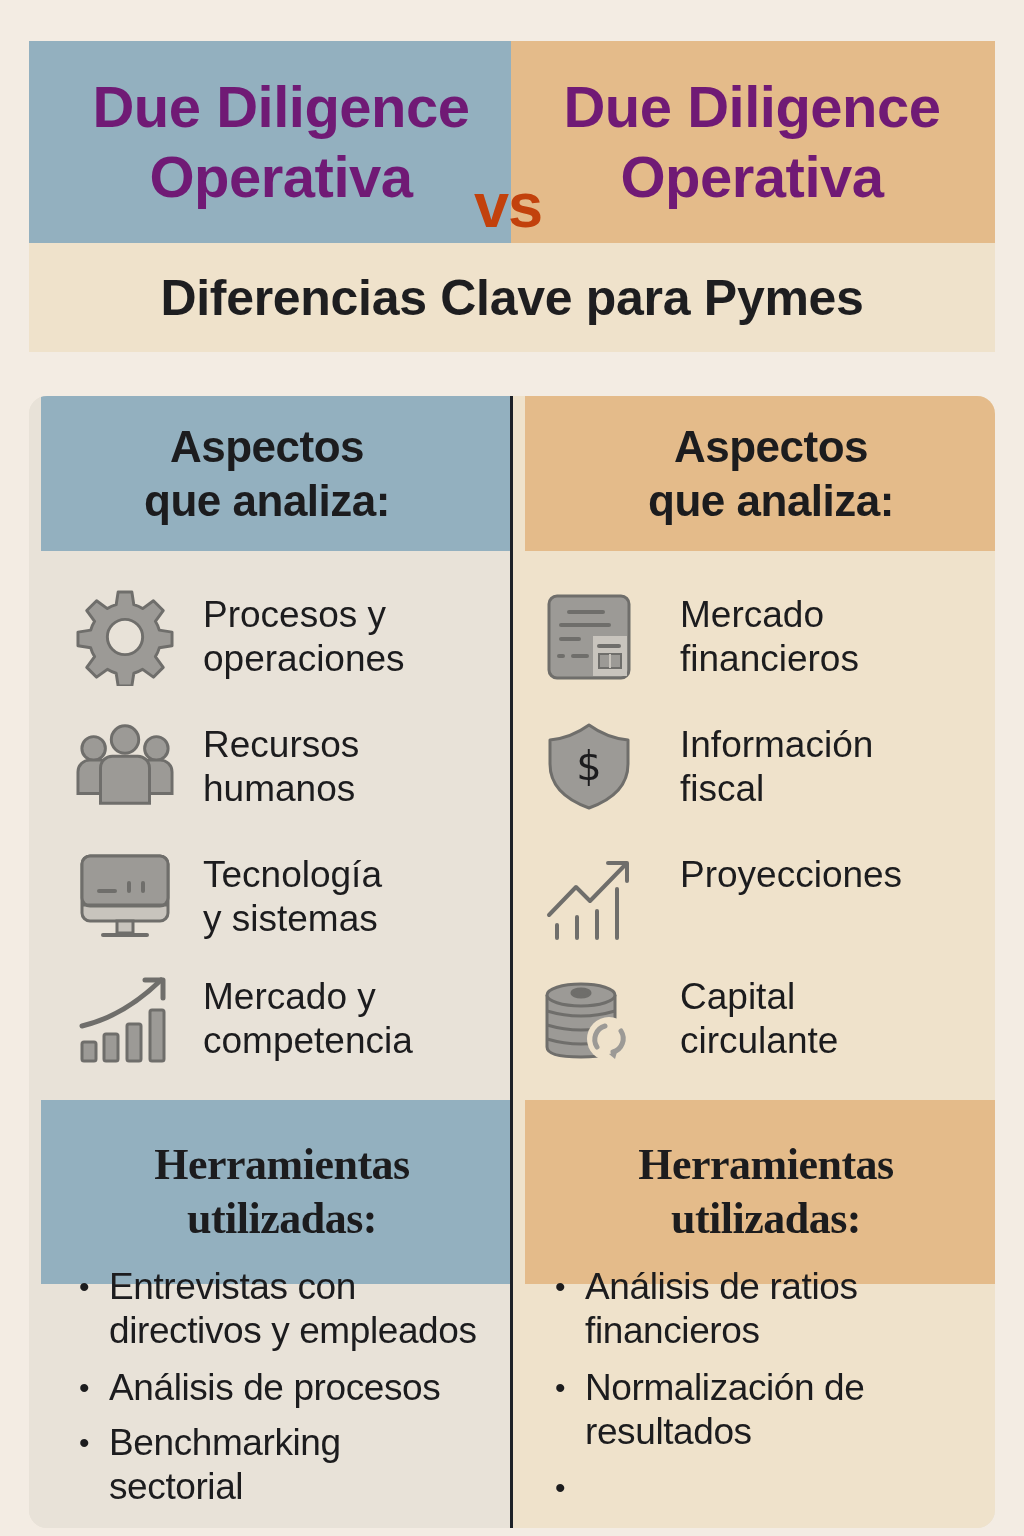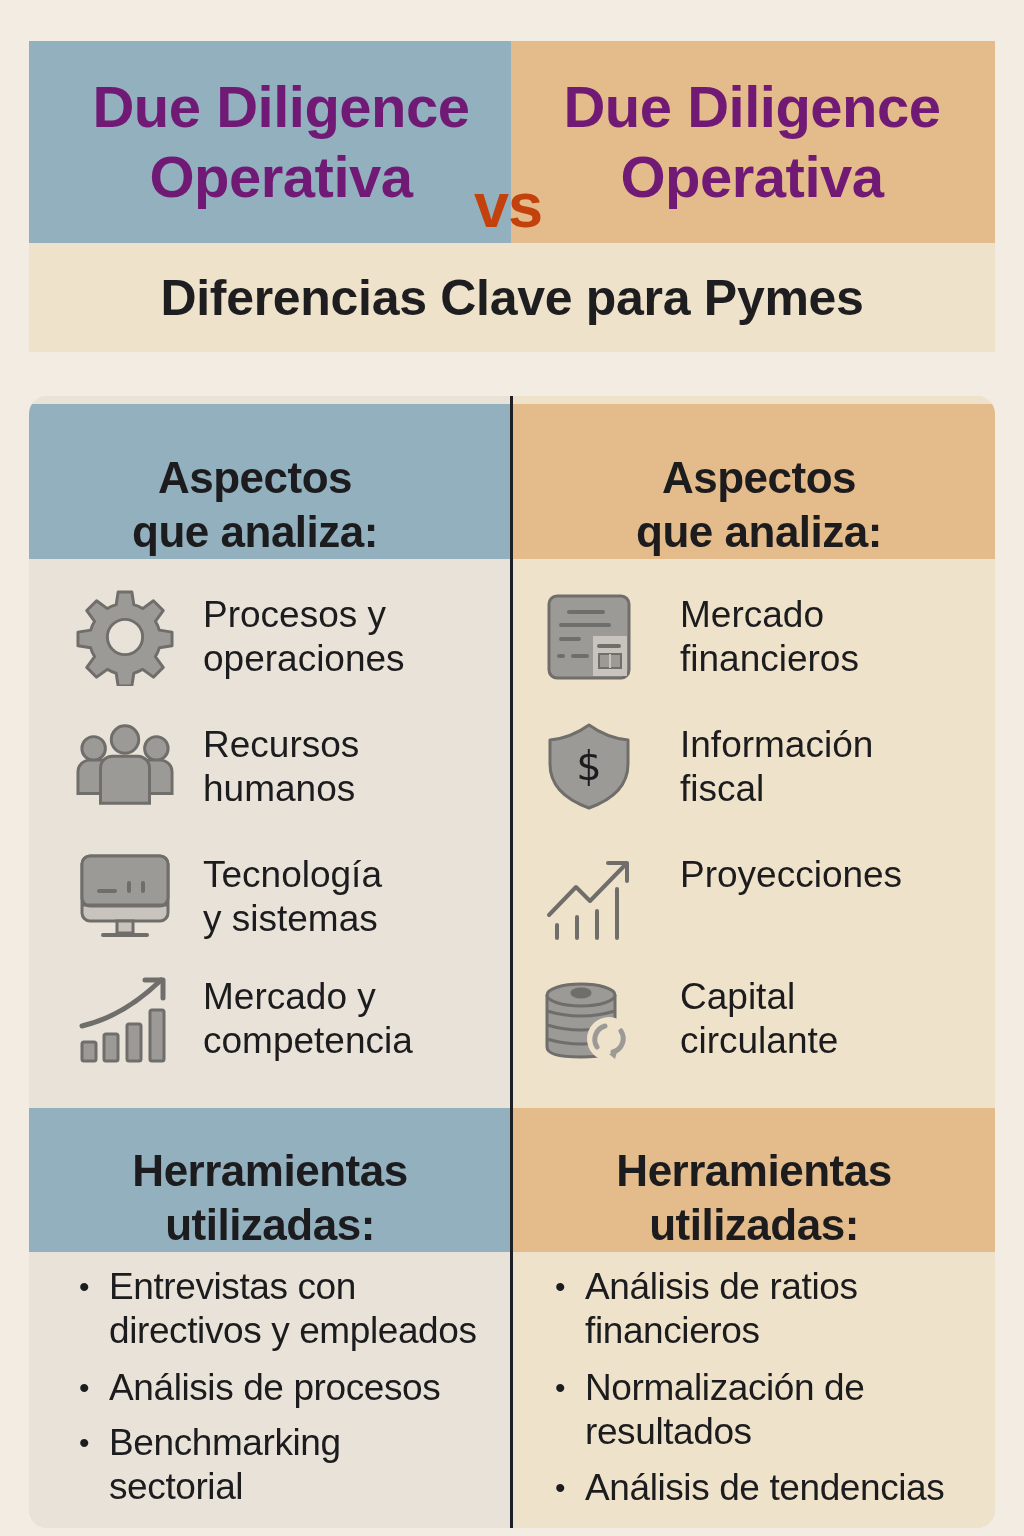--- a/index.html
+++ b/index.html
@@ -18,25 +18,25 @@
     .header-sub { position: absolute; left: 0; top: 202px; width: 966px; height: 109px; background: #efe2cb; display: flex; align-items: center; justify-content: center; }
     .header-sub-text { font-weight: bold; font-size: 50px; color: #1e1e20; letter-spacing: -0.3px; }
 
     
     .card { position: absolute; left: 29px; top: 396px; width: 966px; height: 1132px; border-radius: 18px; overflow: hidden; background: #e8e2d8; }
     .col { position: absolute; top: 0; height: 1132px; }
     .col-left { left: 0; width: 482px; background: #e8e2d8; }
     .col-right { left: 484px; width: 482px; background: #efe2cb; }
     .divider { position: absolute; left: 481px; top: 0; width: 3px; height: 1132px; background: #1d2127; z-index: 5; }
 
-    .sec-head { position: absolute; left: 0; width: 482px; display: flex; align-items: flex-end; justify-content: center; margin-top: 8px; }
+    .sec-head { position: absolute; left: 12px; width: 482px; display: flex; align-items: center; justify-content: center; }
     .col-left .sec-head { background: #93b0bf; }
     .col-right .sec-head { background: #e4bb8a; }
     .sec-head-1 { top: 0; height: 155px; }
-    .sec-head-2 { top: 704px; height: 144px; }
+    .sec-head-2 { top: 704px; height: 184px; font-family: Liberation Serif, serif; }
     .sec-head-text { font-weight: bold; font-size: 44px; line-height: 54px; text-align: center; color: #1c1c1e; letter-spacing: -0.5px; }
     .col-left .sec-head-1 .sec-head-text { margin-left: -30px; }
     .col-right .sec-head-1 .sec-head-text { margin-left: 10px; }
 
     .aspects { position: absolute; left: 0; top: 155px; width: 482px; height: 549px; }
     .aspect { position: absolute; left: 0; width: 482px; height: 110px; display: flex; align-items: flex-start; }
     .aspect .icon { position: absolute; width: 100px; height: 100px; display: flex; align-items: center; justify-content: center; }
     .aspect .label { position: absolute; font-size: 37px; line-height: 44px; color: #1c1c1e; }
     .col-left .aspect .icon { left: 46px; }
     .col-left .aspect .label { left: 174px; }
@@ -302,21 +302,18 @@
       </div>
       <div class="tool" style="top:122px;">
         <span class="bullet">•</span>
         <div>
           <div>Normalización de</div>
           <div>resultados</div>
         </div>
       </div>
       <div class="tool" style="top:222px;">
         <span class="bullet">•</span>
-        <div>
-          <div>Análisis de tendencias</div>
-        </div>
       </div>
     </div>
   </div>
 
   <div class="divider"></div>
 </div>
 
 </body></html>

